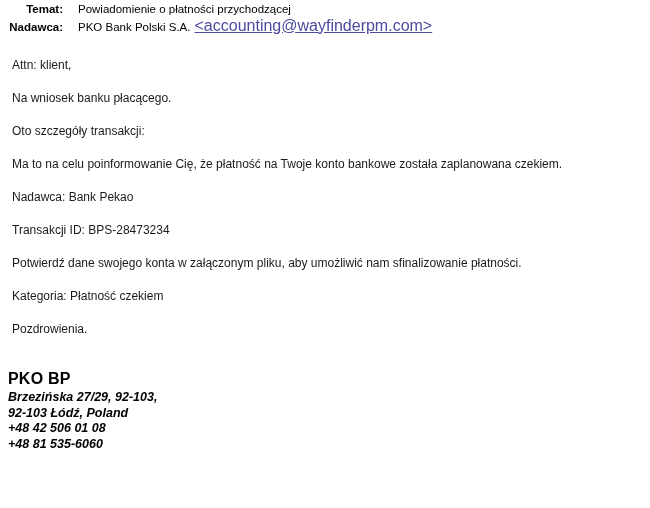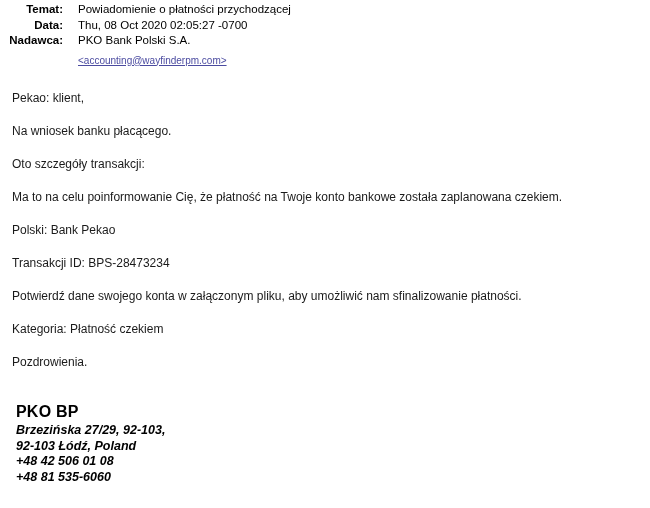--- a/index.html
+++ b/index.html
@@ -42,46 +42,45 @@
     font-size: 11.5px;
   }
   .header-value {
     font-size: 11.5px;
     padding-left: 15px;
   }
   .sender-line .header-value {
     display: inline-flex;
     align-items: baseline;
     gap: 4px;
-    flex-direction: column;
   }
   .email-link {
     color: #4b4ba0;
-    font-size: 10px;
+    font-size: 16px;
     cursor: pointer;
   }
 
   
   .email-body {
     padding-left: 12px;
     padding-top: 23px;
   }
   .body-para {
     font-size: 12px;
     line-height: 14px;
     margin: 0 0 19px 0;
     color: #1a1a1a;
   }
   .body-para.last-para {
     margin-bottom: 0;
   }
 
   
   .signature {
-    padding-left: 16px;
+    padding-left: 8px;
     padding-top: 33px;
   }
   .sig-name {
     font-size: 16px;
     font-weight: bold;
     line-height: 19px;
     margin: 0 0 2px 0;
     letter-spacing: 0.2px;
   }
   .sig-line {
@@ -98,41 +97,37 @@
 
 <div class="email-document">
 
   <div class="email-header">
 
     <div class="header-row subject-line">
       <span class="header-label">Temat:</span>
       <span class="header-value">Powiadomienie o płatności przychodzącej</span>
     </div>
 
-    <div class="header-row date-line">
-      <span class="header-label">Data:</span>
-      <span class="header-value">Thu, 08 Oct 2020 02:05:27 -0700</span>
-    </div>
 
     <div class="header-row sender-line">
       <span class="header-label">Nadawca:</span>
       <span class="header-value">
         <span>PKO Bank Polski S.A.</span>
         <a class="email-link" href="#">&lt;accounting@wayfinderpm.com&gt;</a>
       </span>
     </div>
 
   </div>
 
   <div class="email-body">
-    <p class="body-para">Pekao: klient,</p>
+    <p class="body-para">Attn: klient,</p>
     <p class="body-para">Na wniosek banku płacącego.</p>
     <p class="body-para">Oto szczegóły transakcji:</p>
     <p class="body-para">Ma to na celu poinformowanie Cię, że płatność na Twoje konto bankowe została zaplanowana czekiem.</p>
-    <p class="body-para">Polski: Bank Pekao</p>
+    <p class="body-para">Nadawca: Bank Pekao</p>
     <p class="body-para">Transakcji ID: BPS-28473234</p>
     <p class="body-para">Potwierdź dane swojego konta w załączonym pliku, aby umożliwić nam sfinalizowanie płatności.</p>
     <p class="body-para">Kategoria: Płatność czekiem</p>
     <p class="body-para last-para">Pozdrowienia.</p>
   </div>
 
   <div class="signature">
     <p class="sig-name">PKO BP</p>
     <p class="sig-line">Brzezińska 27/29, 92-103,</p>
     <p class="sig-line">92-103 Łódź, Poland</p>

